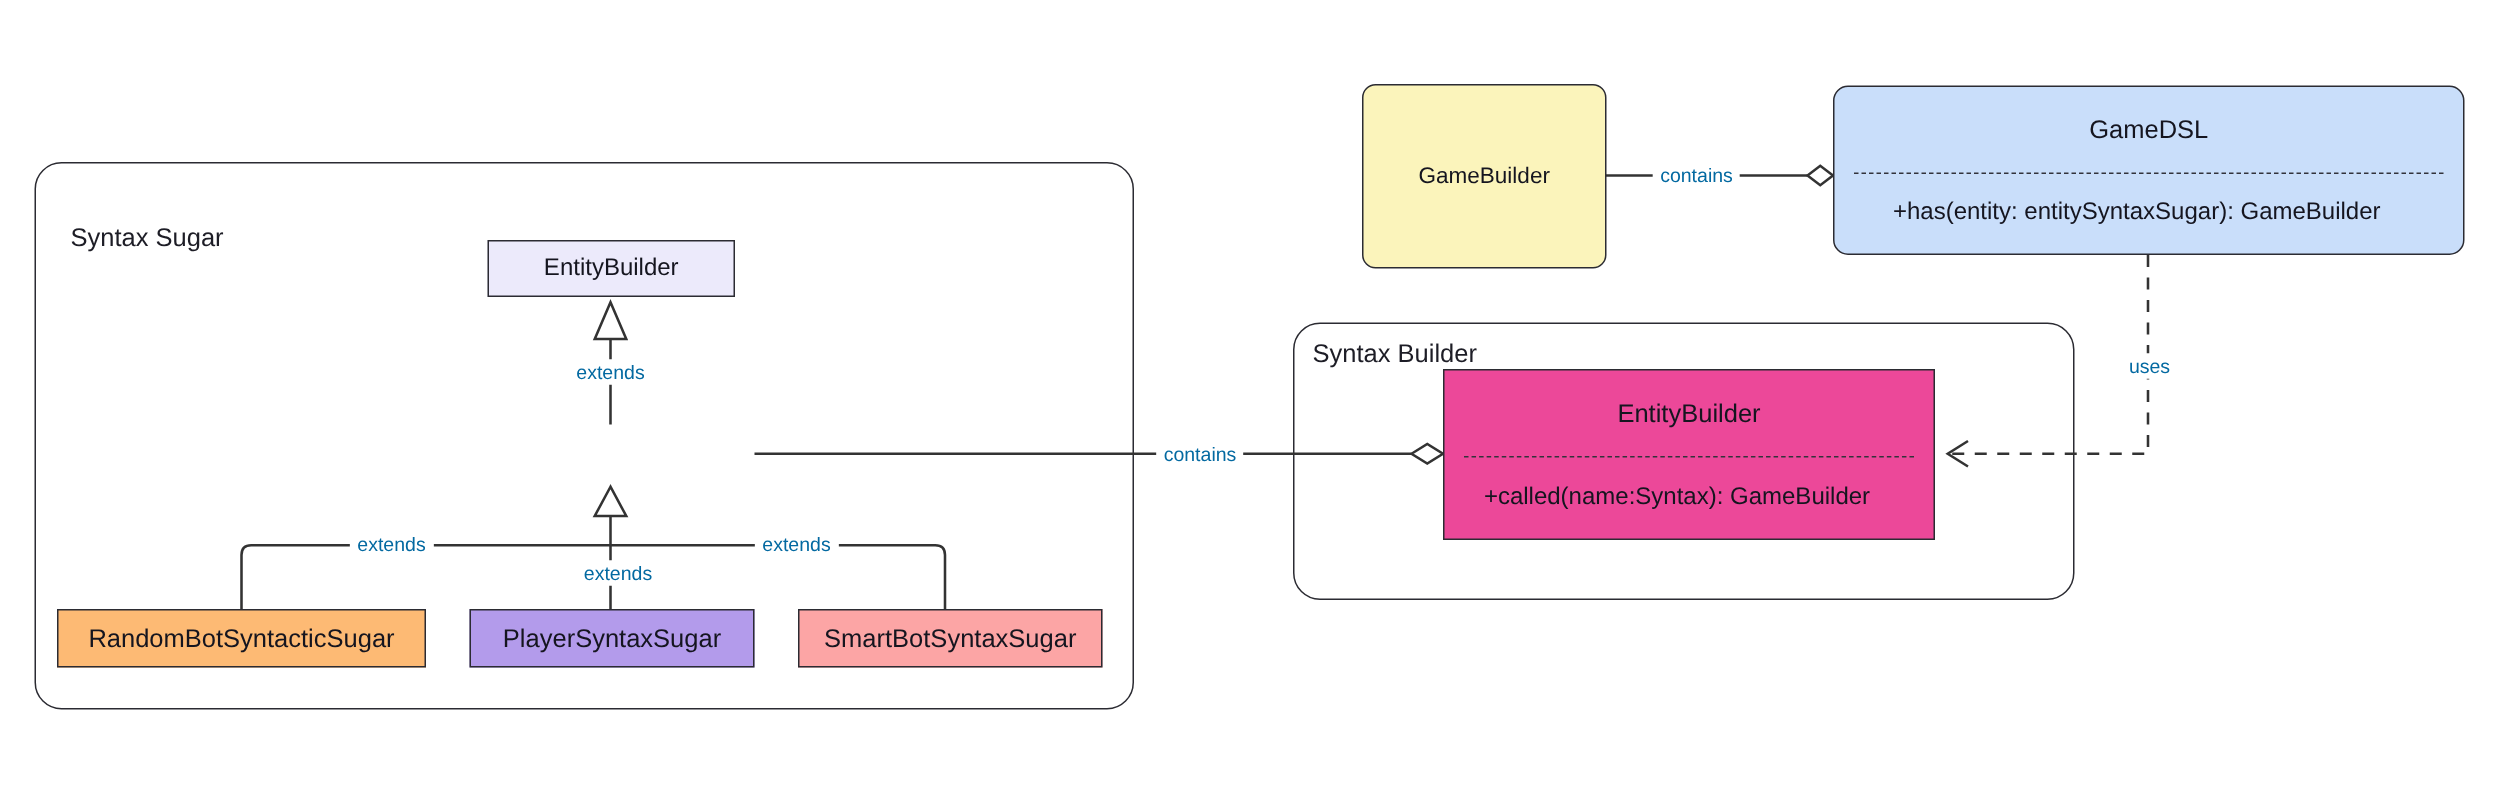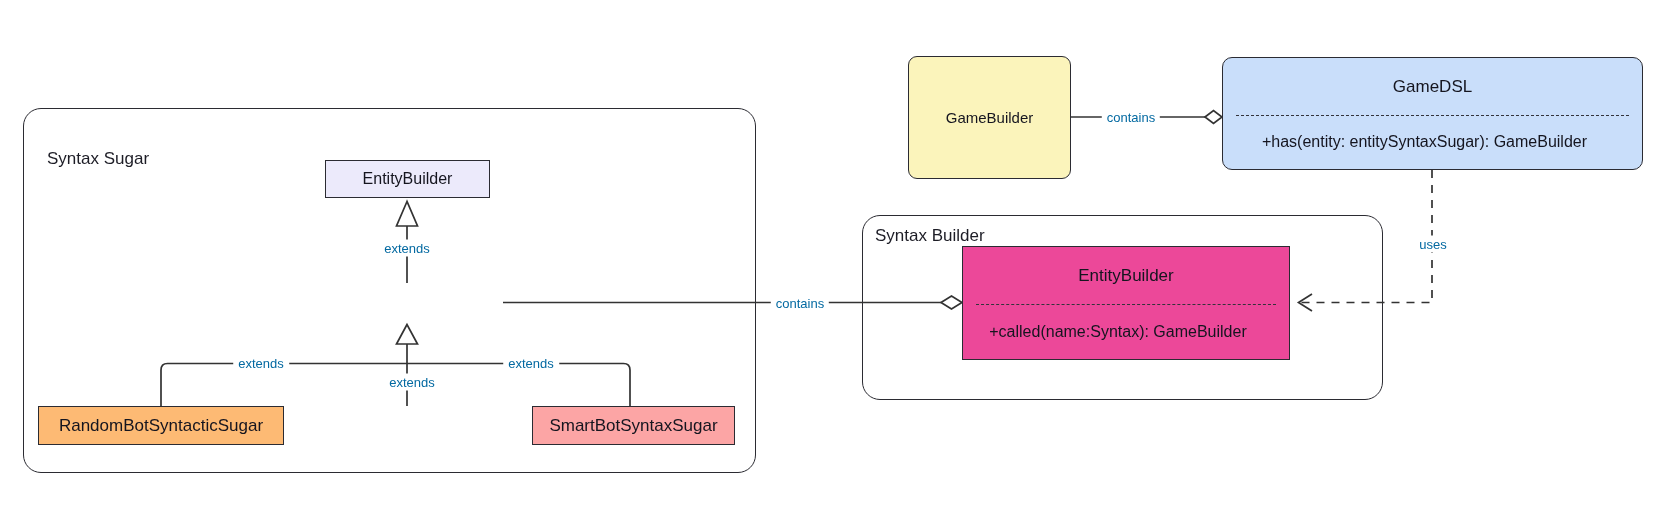--- a/index.html
+++ b/index.html
@@ -100,20 +100,23 @@
 
   <div class="node" id="n-syntacticsugar" style="background: rgb(236, 234, 251);">
     <span>EntityBuilder</span>
   </div>
 
 
   <div class="node" id="n-randombot" style="background: #fdba74;">
     <span>RandomBotSyntacticSugar</span>
   </div>
 
+  <div class="node" id="n-playersyntax" style="background: rgb(179, 155, 235);">
+    <span>PlayerSyntaxSugar</span>
+  </div>
 
   <div class="node" id="n-smartbot" style="background: #fca5a5;">
     <span>SmartBotSyntaxSugar</span>
   </div>
 
   <div class="node rounded-sm" id="n-gamebuilder" style="background: rgb(251, 244, 187);">
     <span>GameBuilder</span>
   </div>
 
   <div class="node rounded-lg compartmented" id="n-gamedsl" style="background: rgb(201, 222, 250);">

